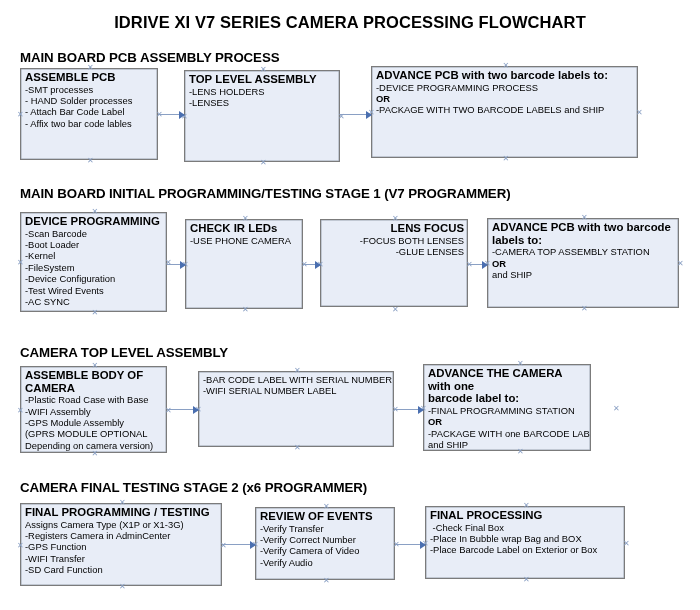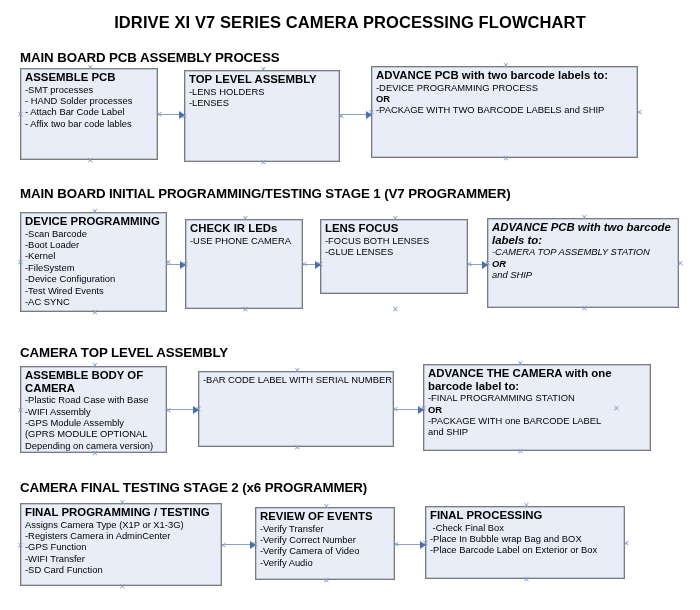--- a/index.html
+++ b/index.html
@@ -117,46 +117,47 @@
         <span class="ln">-Kernel</span>
         <span class="ln">-FileSystem</span>
         <span class="ln">-Device Configuration</span>
         <span class="ln">-Test Wired Events</span>
         <span class="ln">-AC SYNC</span>
       </div>
       <div class="node" style="left: 185px; top: 219px; width: 118px; height: 90px;">
         <span class="ttl">CHECK IR LEDs</span>
         <span class="ln">-USE PHONE CAMERA</span>
       </div>
-      <div class="node" style="left: 320px; top: 219px; width: 148px; height: 75px;">
+      <div class="node" style="left: 320px; top: 219px; width: 148px; height: 88px; text-align: right;">
         <span class="ttl">LENS FOCUS</span>
         <span class="ln">-FOCUS BOTH LENSES</span>
         <span class="ln">-GLUE LENSES</span>
       </div>
-      <div class="node" style="left: 487px; top: 218px; width: 192px; height: 90px; font-style: italic;">
+      <div class="node" style="left: 487px; top: 218px; width: 192px; height: 90px;">
         <span class="ttl">ADVANCE PCB with two barcode
 labels to:</span>
         <span class="ln">-CAMERA TOP ASSEMBLY STATION</span>
         <span class="ln b">OR</span>
         <span class="ln">and SHIP</span>
       </div>
       <div class="section-heading" style="left: 20px; top: 345px;">CAMERA TOP LEVEL ASSEMBLY</div>
       <div class="node" style="left: 20px; top: 366px; width: 147px; height: 87px;">
         <span class="ttl">ASSEMBLE BODY OF
 CAMERA</span>
         <span class="ln">-Plastic Road Case with Base</span>
         <span class="ln">-WIFI Assembly</span>
         <span class="ln">-GPS Module Assembly</span>
         <span class="ln">(GPRS MODULE OPTIONAL</span>
         <span class="ln">Depending on camera version)</span>
       </div>
       <div class="node" style="left: 198px; top: 371px; width: 196px; height: 76px;">
         <span class="ln">-BAR CODE LABEL WITH SERIAL NUMBER</span>
-      </div>
-      <div class="node" style="left: 423px; top: 364px; width: 228px; height: 87px;">
+        <span class="ln">-WIFI SERIAL NUMBER LABEL</span>
+      </div>
+      <div class="node" style="left: 423px; top: 364px; width: 168px; height: 87px;">
         <span class="ttl">ADVANCE THE CAMERA with one
 barcode label to:</span>
         <span class="ln">-FINAL PROGRAMMING STATION</span>
         <span class="ln b">OR</span>
         <span class="ln">-PACKAGE WITH one BARCODE LABEL</span>
         <span class="ln">and SHIP</span>
       </div>
       <div class="section-heading" style="left: 20px; top: 480px;">CAMERA FINAL TESTING STAGE 2 (x6 PROGRAMMER)</div>
       <div class="node" style="left: 20px; top: 503px; width: 202px; height: 83px;">
         <span class="ttl">FINAL PROGRAMMING / TESTING</span>

